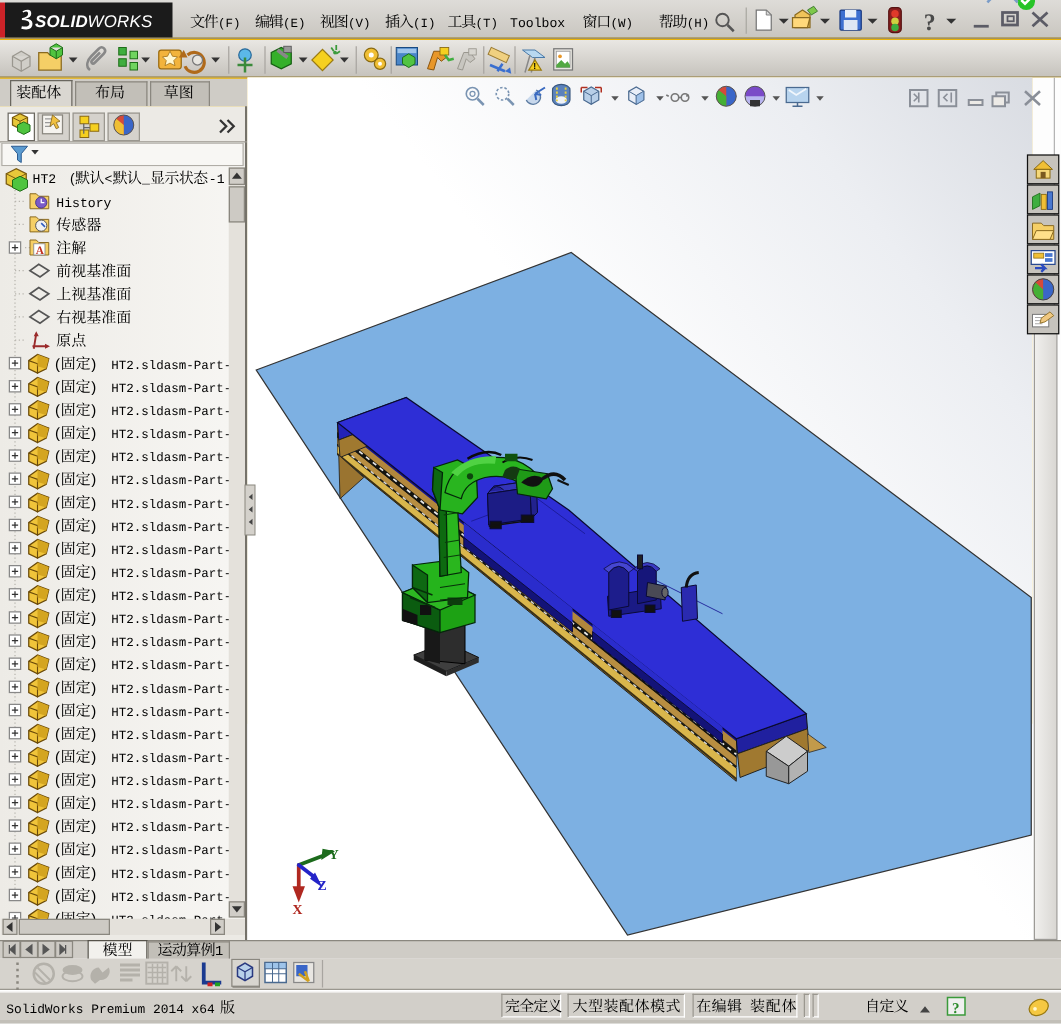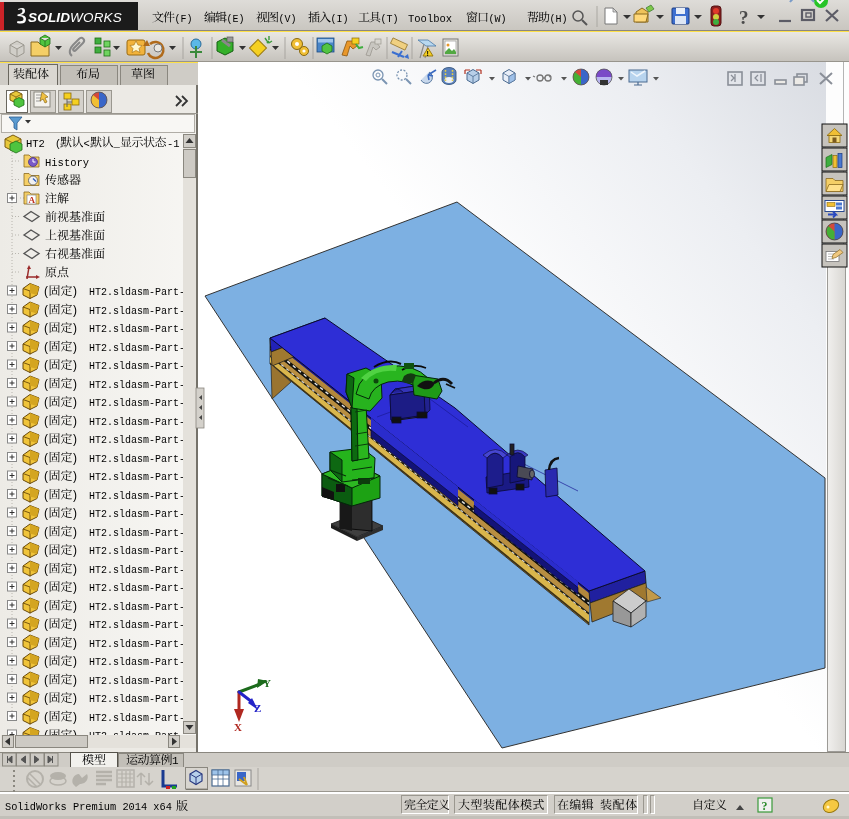--- a/index.html
+++ b/index.html
@@ -1,15 +1,15 @@
 <!DOCTYPE html>
 <html><head><meta charset="utf-8"><style>
 *{margin:0;padding:0;box-sizing:border-box}
 body{width:849px;height:819px;overflow:hidden;font-family:"Liberation Sans",sans-serif}
-#app{position:relative;width:849px;height:579px;background:#fde047}
+#app{position:relative;width:849px;height:579px;background:#eab308}
 .abs{position:absolute}
 </style></head><body>
 <div id="app">
     <div class="abs" style="left:0;top:0;width:849px;height:31px;background:linear-gradient(#dedcd8,#c9c6c0);border-bottom:1px solid #8a877f"></div>
     <div class="abs" style="left:0;top:2px;width:4px;height:28px;background:#cc2328"></div>
     <div class="abs" style="left:4px;top:2px;width:134px;height:28px;background:#1b1b1b"></div>
     <svg class="abs" style="left:4px;top:2px" width="134" height="28" viewBox="0 0 134 28">
       <g fill="#fff">
         <path d="M14,7 q7,-3 7,2 q0,3 -5,4 q6,0 6,4 q0,6 -9,4 l.5,-2 q6,1 6,-2 q0,-3 -6,-3 l0,-1.5 q5,-1 5,-3.5 q0,-3 -4,-1 z"></path>
         <text x="24" y="19.5" font-family="Liberation Sans" font-size="13.5" font-style="italic" font-weight="bold" letter-spacing=".2">SOLID</text>

